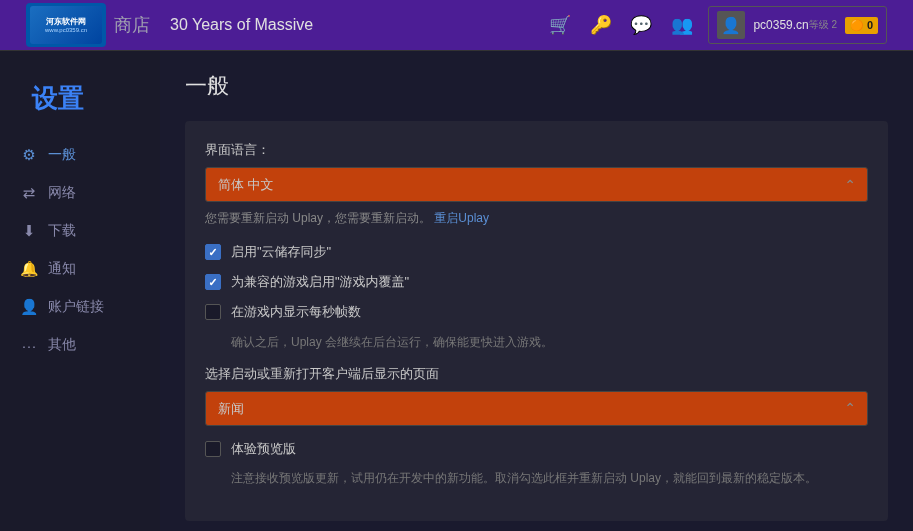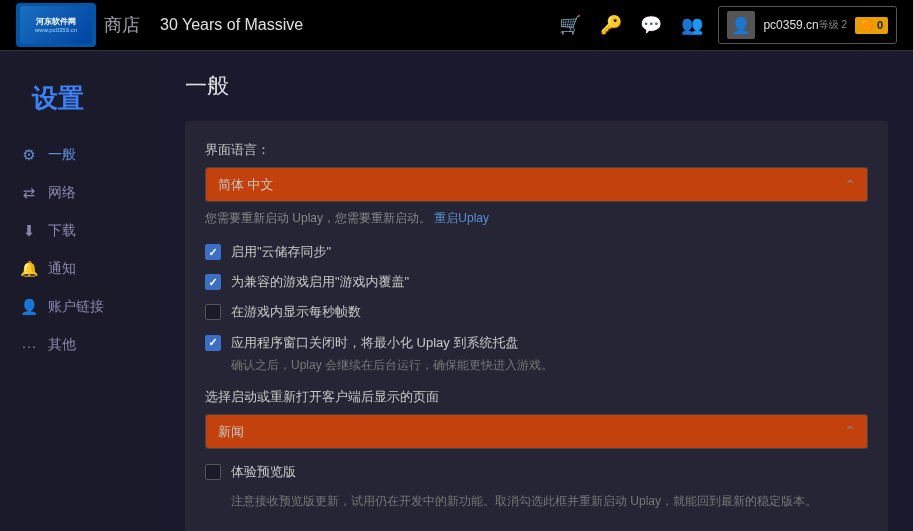--- a/index.html
+++ b/index.html
@@ -8,24 +8,24 @@
       background: #1a1a2e;
       color: #c8c8c8;
       width: 913px;
       height: 531px;
       overflow: hidden;
     }
 
     
     .topnav {
       height: 51px;
-      background: #000000;
-      display: flex;
-      align-items: center;
-      padding: 0 16px;
+      background: #4c1d95;
+      display: flex;
+      align-items: center;
+      padding: 0 26px;
       border-bottom: 1px solid #333;
     }
     .topnav-logo {
       width: 80px;
       height: 44px;
       background: #0057a8;
       border-radius: 4px;
       display: flex;
       align-items: center;
       justify-content: center;
@@ -354,24 +354,20 @@
       <div class="checkbox-row">
         <div class="checkbox-box checked"></div>
         <span class="checkbox-label">为兼容的游戏启用"游戏内覆盖"</span>
       </div>
 
       <div class="checkbox-row">
         <div class="checkbox-box"></div>
         <span class="checkbox-label">在游戏内显示每秒帧数</span>
       </div>
 
-      <div class="checkbox-row last">
-        <div class="checkbox-box checked"></div>
-        <span class="checkbox-label">应用程序窗口关闭时，将最小化 Uplay 到系统托盘</span>
-      </div>
       <div class="sub-note">确认之后，Uplay 会继续在后台运行，确保能更快进入游戏。</div>
 
       <div class="startup-label">选择启动或重新打开客户端后显示的页面</div>
       <div class="select-wrapper">
         <select class="select-control">
           <option>新闻</option>
         </select>
         <span class="select-arrow">⌃</span>
       </div>
 

